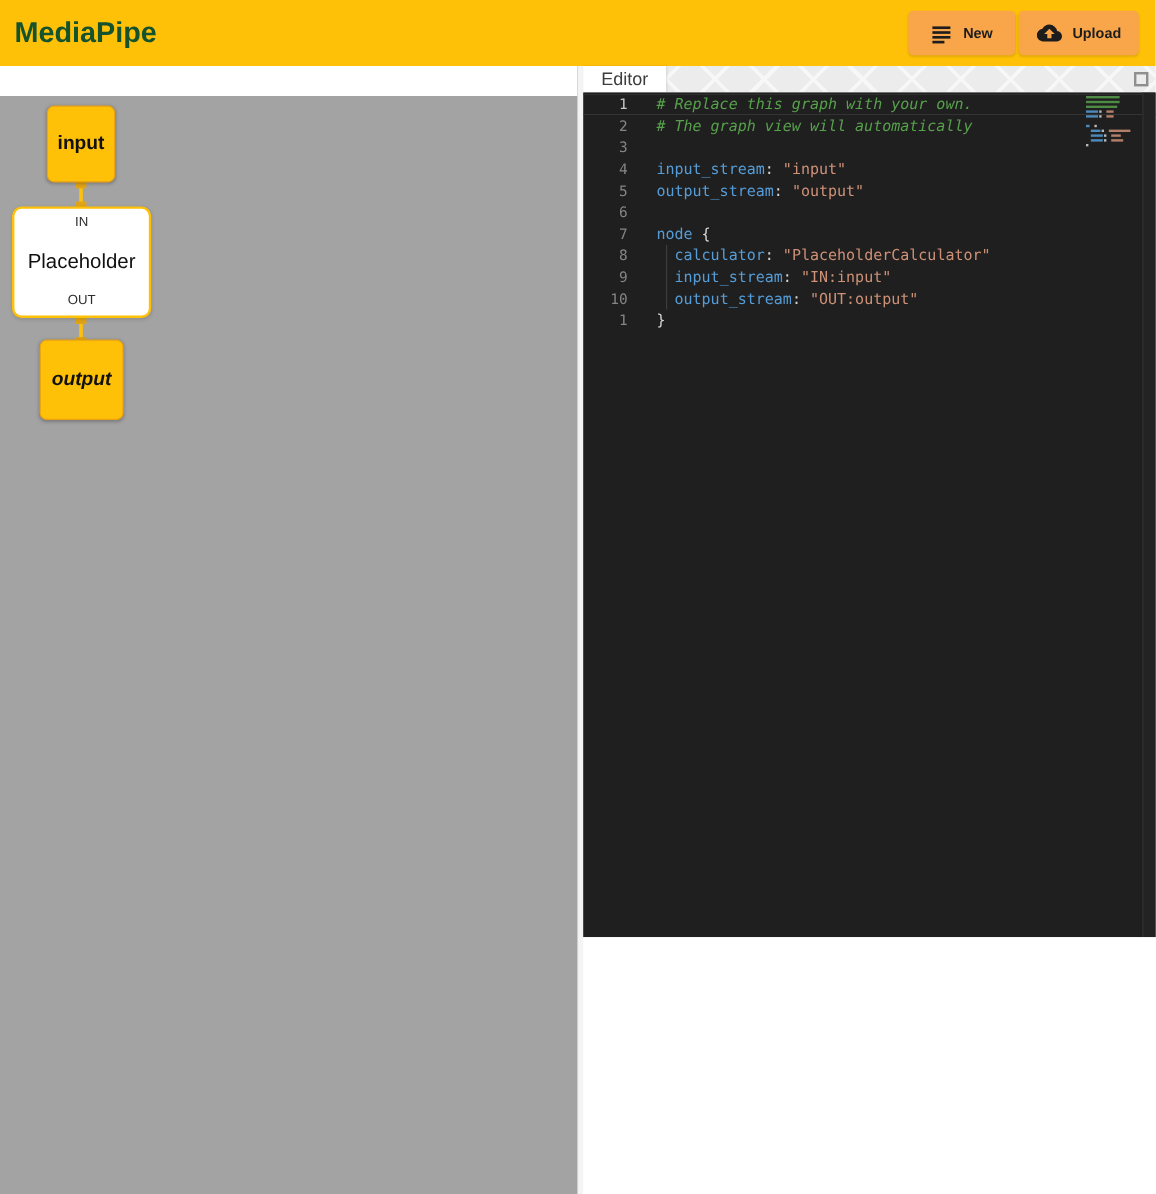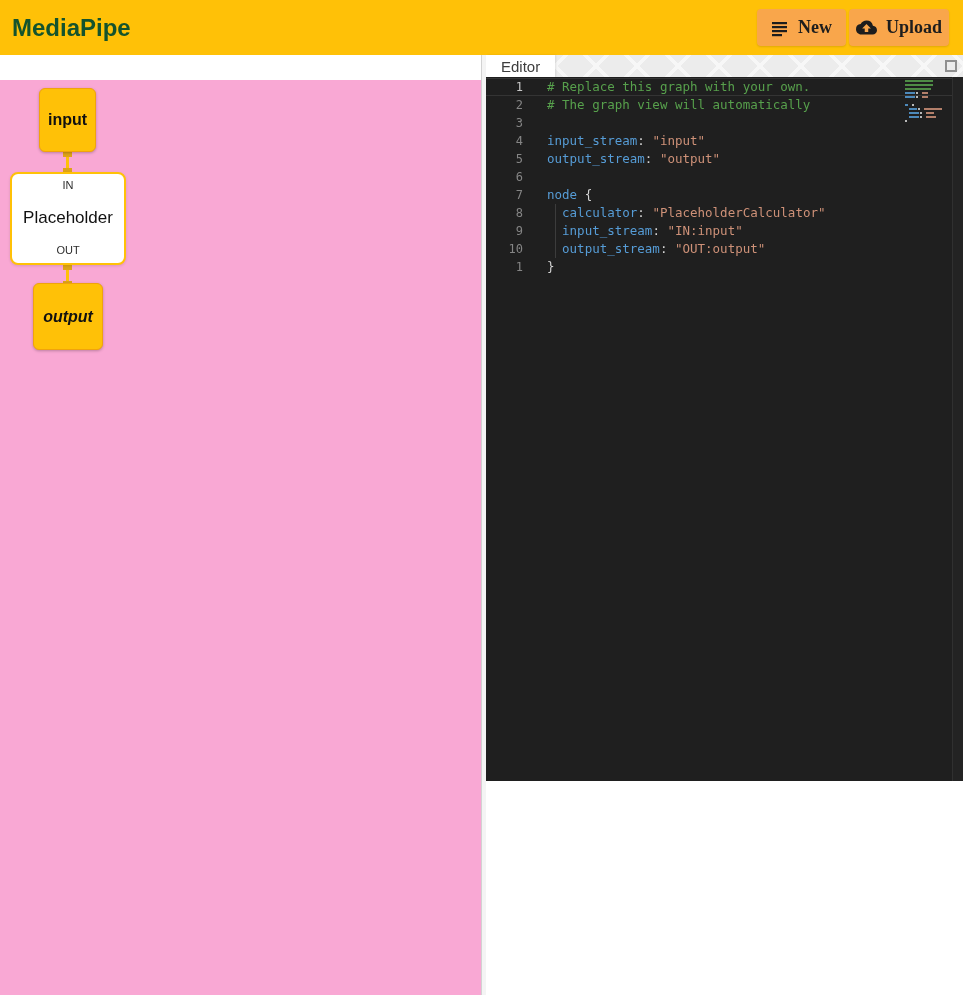--- a/index.html
+++ b/index.html
@@ -6,22 +6,22 @@
   html,body { width:963px; height:995px; background:#ffffff; overflow:hidden;
               font-family:"Liberation Sans", sans-serif; }
 
   
   .header { position:absolute; left:0; top:0; width:963px; height:55px;
             background:var(--amber); }
   .brand  { position:absolute; left:12px; top:0; height:55px; display:flex;
             align-items:center; font-size:24px; font-weight:700; color:#14532d; }
   .hbtn   { position:absolute; top:9px; height:37px; display:flex; align-items:center;
             justify-content:center; gap:9px; background:var(--btn); border:none;
-            border-radius:4px; font-family:Liberation Serif, serif;
-            font-weight:700; font-size:18px; color:#1d1d1d; cursor:pointer;
+            border-radius:4px; font-family:Liberation Sans, sans-serif;
+            font-weight:700; font-size:12px; color:#1d1d1d; cursor:pointer;
             box-shadow:0 1px 2px rgba(0,0,0,0.12); }
   .hbtn.new    { left:757px; width:89px; }
   .hbtn.upload { left:849px; width:100px; }
   .hbtn svg { display:block; }
 
   
   .tabbar { position:absolute; left:0; top:0; right:0;
             background-color:#ececec;
             background-image:
               repeating-linear-gradient(45deg,  transparent 0 26px, #f7f7f7 26px 29px),
@@ -30,21 +30,21 @@
             padding:0 15px; display:flex; align-items:center; font-size:15px;
             color:#3d3d3d; box-shadow:1px 0 2px rgba(0,0,0,0.10); cursor:pointer; }
   .max-btn{ position:absolute; top:5px; right:6px; width:12px; height:12px;
             border:2px solid #8f8f8f; background:transparent; cursor:pointer; }
 
   
   .left-panel { position:absolute; left:0; top:55px; width:482px; bottom:0;
                 border-right:1px solid #d2d2d2; background:#fff; }
   .left-panel .tabbar { height:25px; }
   .graph-content { position:absolute; left:0; top:25px; right:0; bottom:0;
-                   background:#f9a8d4; }
+                   background:#a3a3a3; }
   .vgutter { position:absolute; left:482px; top:55px; width:4px; bottom:0;
              background:#f4f4f4; }
 
   .node-io { position:absolute; background:var(--amber); border:1px solid #f0a30c;
              border-radius:6px; display:flex; align-items:center; justify-content:center;
              font-size:16px; font-weight:700; color:#111;
              box-shadow:0 1px 3px rgba(0,0,0,0.25); cursor:pointer; }
   .node-input  { left:39px; top:8px;   width:57px; height:64px; }
   .node-output { left:33px; top:203px; width:70px; height:67px;font-style:italic; }
   .node-calc { position:absolute; left:10px; top:92px; width:116px; height:93px;
@@ -69,21 +69,21 @@
   .editor-content { position:absolute; left:0; top:22px; right:0; bottom:0;
                     background:var(--editor-bg); overflow:hidden; padding-top:1px;
                     cursor:text; }
   .code-row { display:flex; height:18px; line-height:18px; white-space:pre;
               font-family:"DejaVu Sans Mono", monospace; font-size:12.5px; }
   .code-row .ln { width:37px; text-align:right; color:#858585; flex:none;
                   font-size:12px; }
   .code-row .ln-gap { width:24px; flex:none; }
   .code-row.active { box-shadow:inset 0 1px 0 #343434, inset 0 -1px 0 #343434; }
   .code-row.active .ln { color:#c6c6c6; }
-  .tok-comment { color:var(--comment); }
+  .tok-comment { color:var(--comment);font-style:italic; }
   .tok-key     { color:var(--key); }
   .tok-string  { color:var(--string); }
   .tok-punct, .tok-plain { color:var(--text); }
   .indent-guide { position:absolute; left:69px; top:127px; width:1px; height:54px;
                   background:#3c3c3c; }
   .minimap { position:absolute; left:419px; top:3px; width:38px; }
   .mini-row { height:2px; margin-bottom:2px; display:flex; gap:1px; }
   .mini-seg { height:2px; display:inline-block; opacity:0.85; }
   .mini-seg.bg-comment { background:var(--comment); }
   .mini-seg.bg-key     { background:var(--key); }

